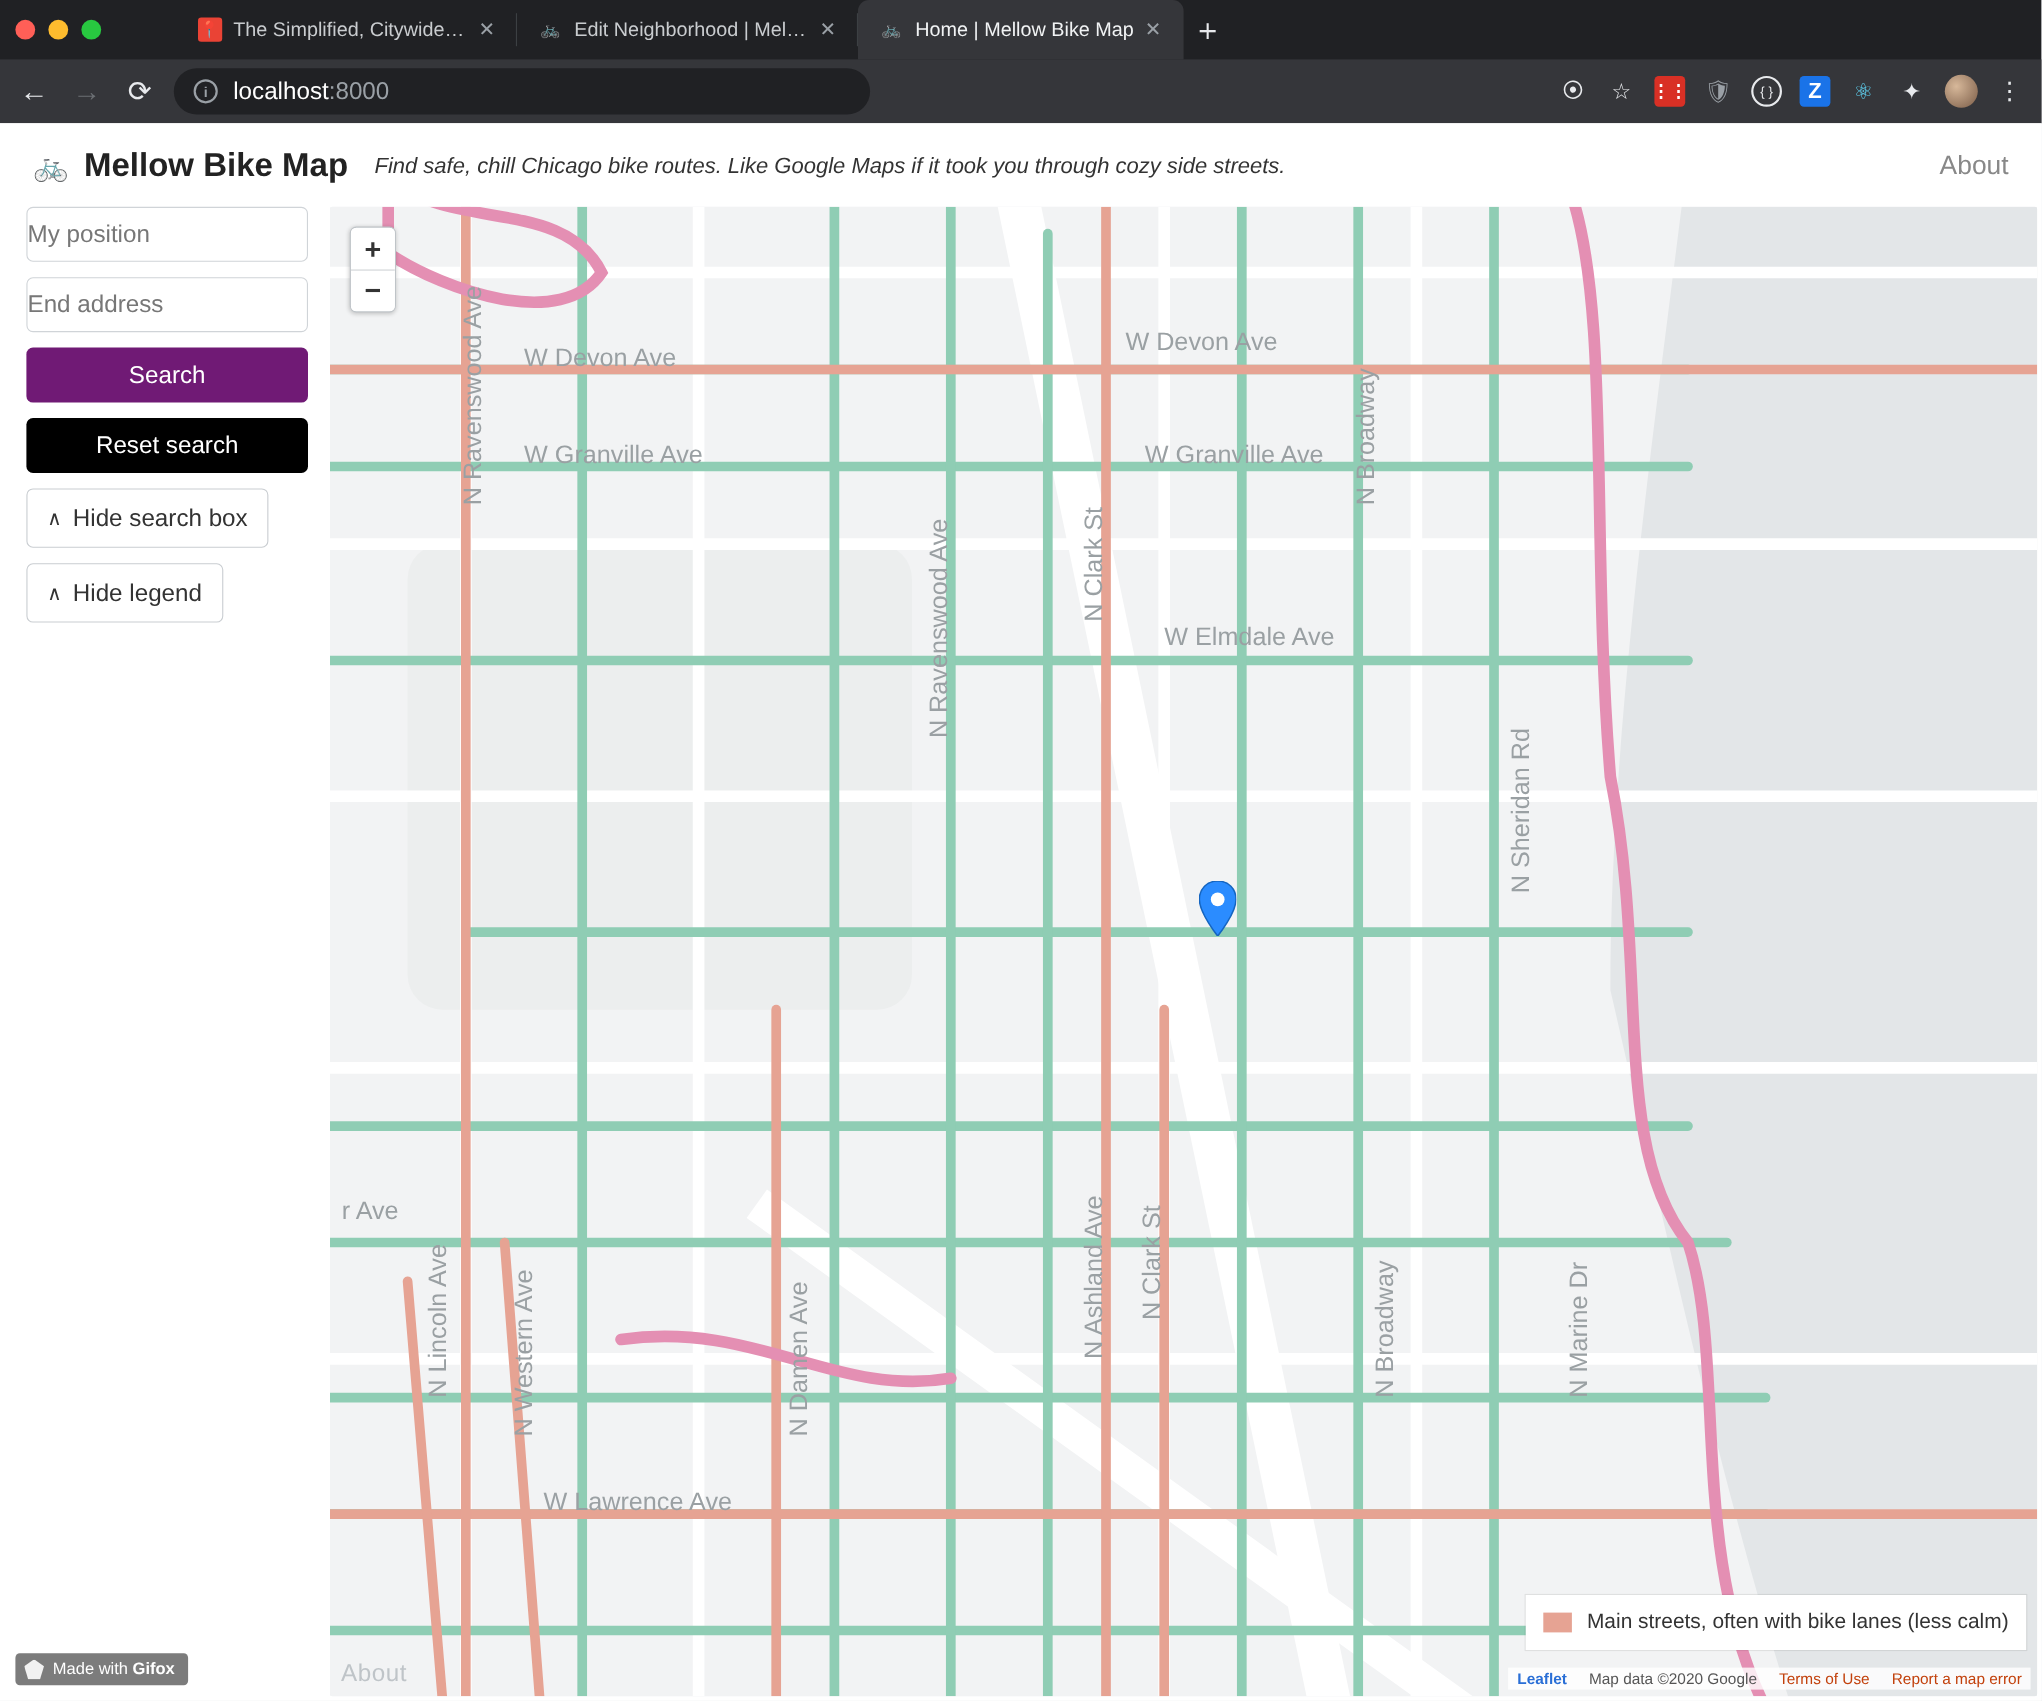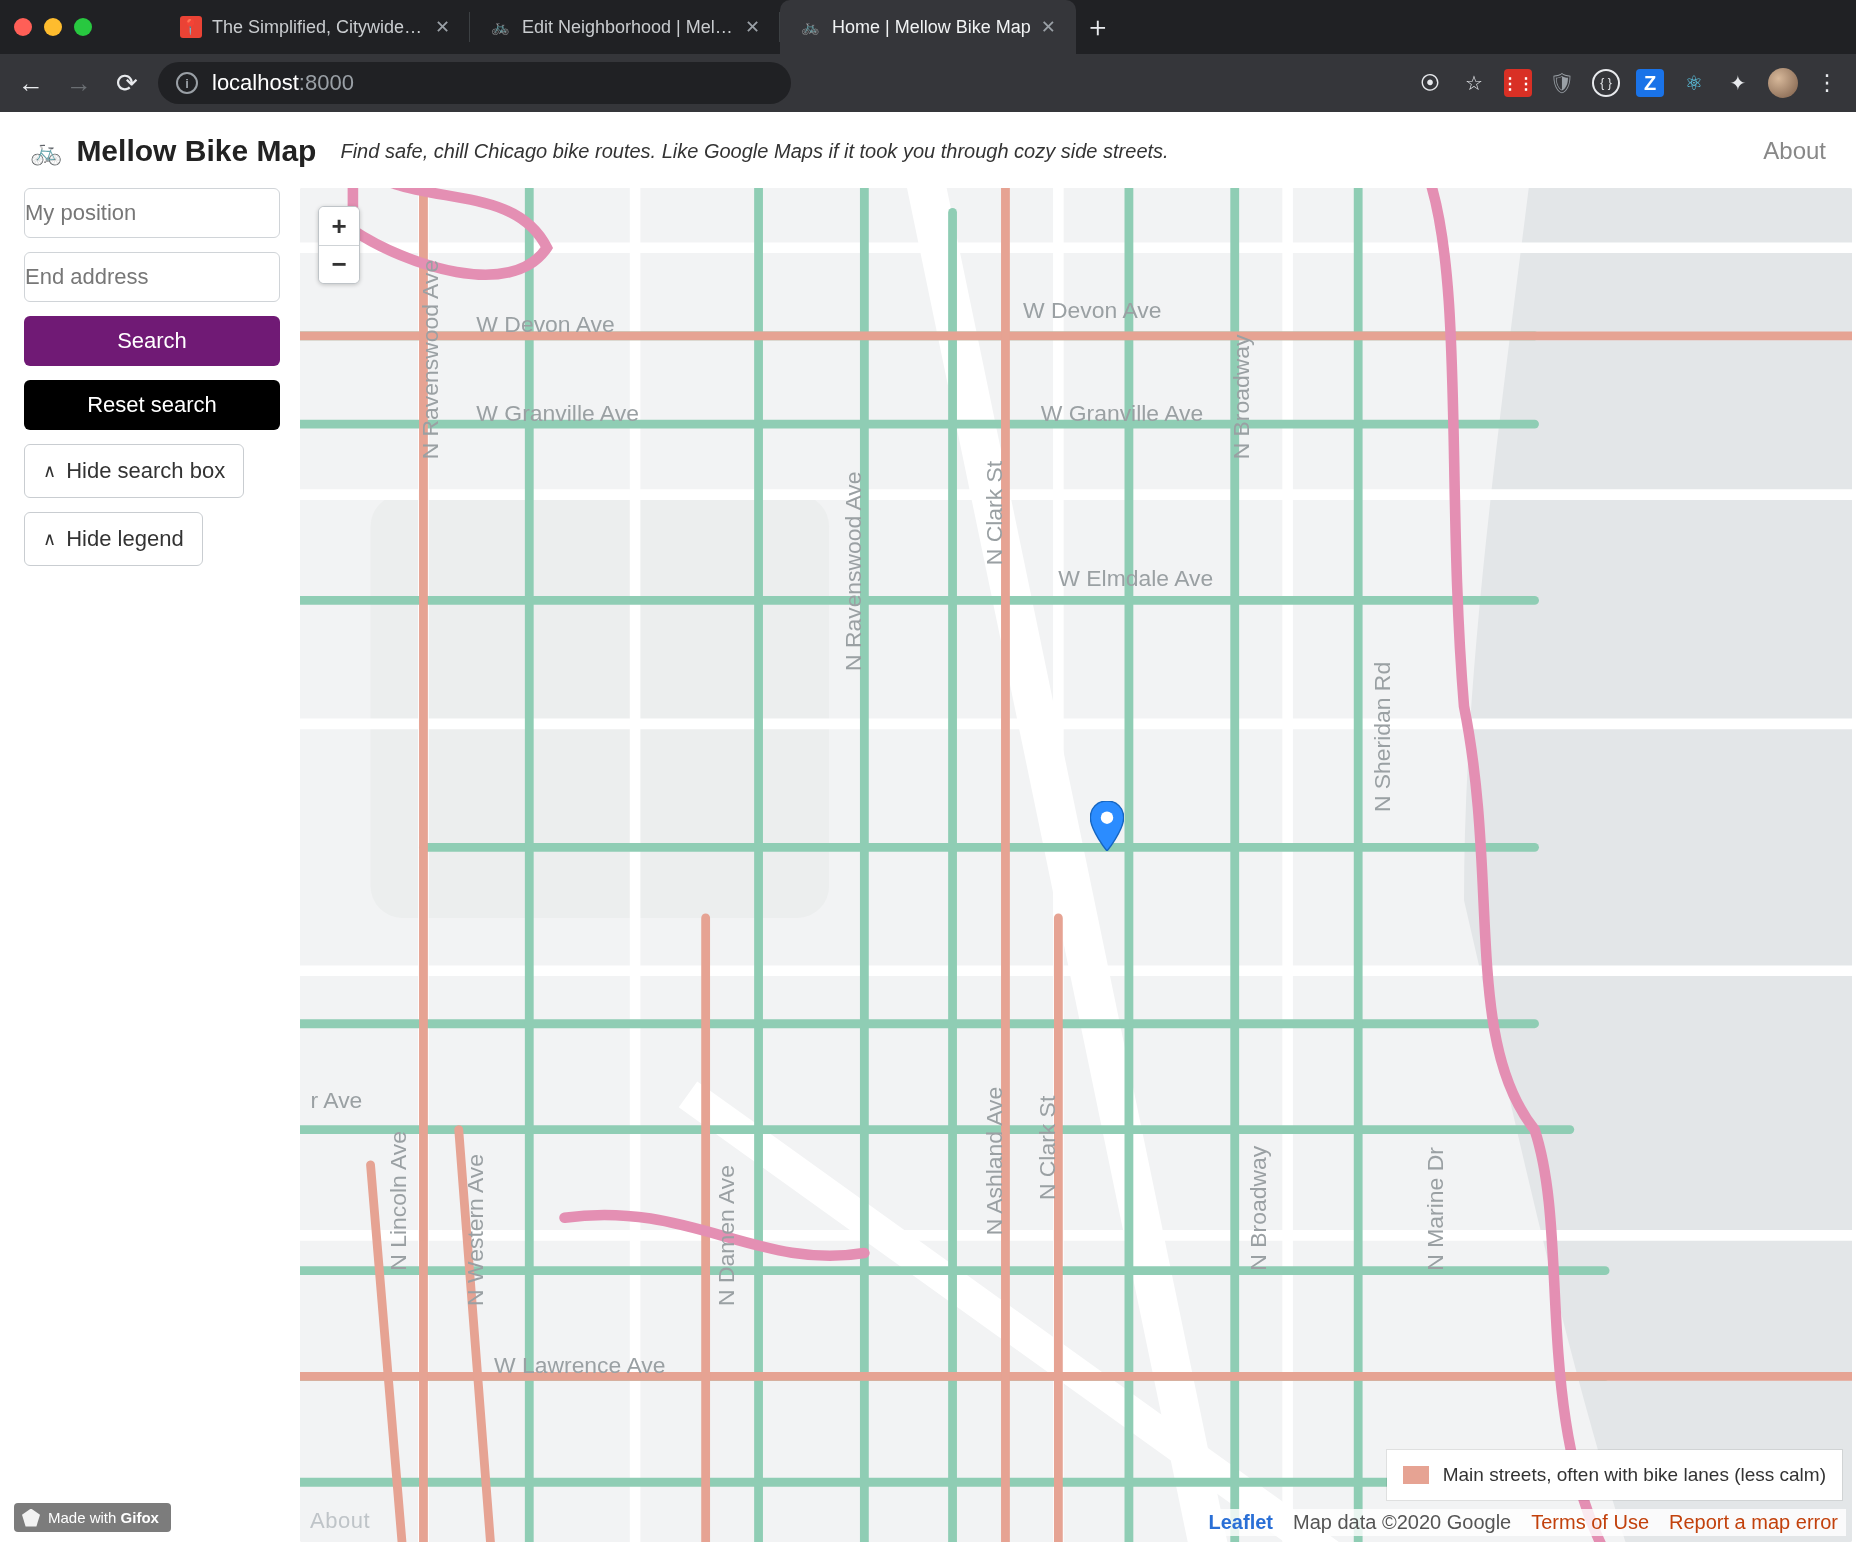--- a/index.html
+++ b/index.html
@@ -80,21 +80,21 @@
 
   .cursor-arrow { position:absolute; pointer-events:none; font-size:20px; color:#000; transform: translate(-2px,-2px) rotate(-20deg); left: -18px; top: 158px; }
 
   .legend-box { position:absolute; right:10px; bottom:42px; background:#fff; padding:10px 16px; font-size:19px; color:#333; box-shadow:0 0 0 1px rgba(0,0,0,.08); }
   .legend-row { display:flex; align-items:center; gap:14px; padding:4px 0; }
   .swatch { width:26px; height:18px; display:inline-block; }
   .sw-pink { background:#e48fb3; }
   .sw-green { background:#8fcdb4; }
   .sw-salmon { background:#e6a393; }
 
-  .leaflet-attr { position:absolute; right:6px; bottom:6px; font-size:20px; color:#555; background:rgba(255,255,255,.8); padding:2px 8px; display:flex; gap:20px; align-items:center; }
+  .leaflet-attr { position:absolute; right:6px; bottom:6px; font-size:14px; color:#555; background:rgba(255,255,255,.8); padding:2px 8px; display:flex; gap:20px; align-items:center; }
   .leaflet-attr .leaflet { color:#2a6fd6; font-weight:600; }
   .leaflet-attr a { color:#c2410c; }
   .google-wm { position:absolute; left:10px; bottom:8px; font-size:22px; color:#bfc4c8; font-weight:500; letter-spacing:.5px; }
 
   .marker { position:absolute; width:34px; height:50px; transform:translate(-50%,-100%); pointer-events:none; }
 </style>
 </head>
 <body>
 
 <div class="browser-chrome">

